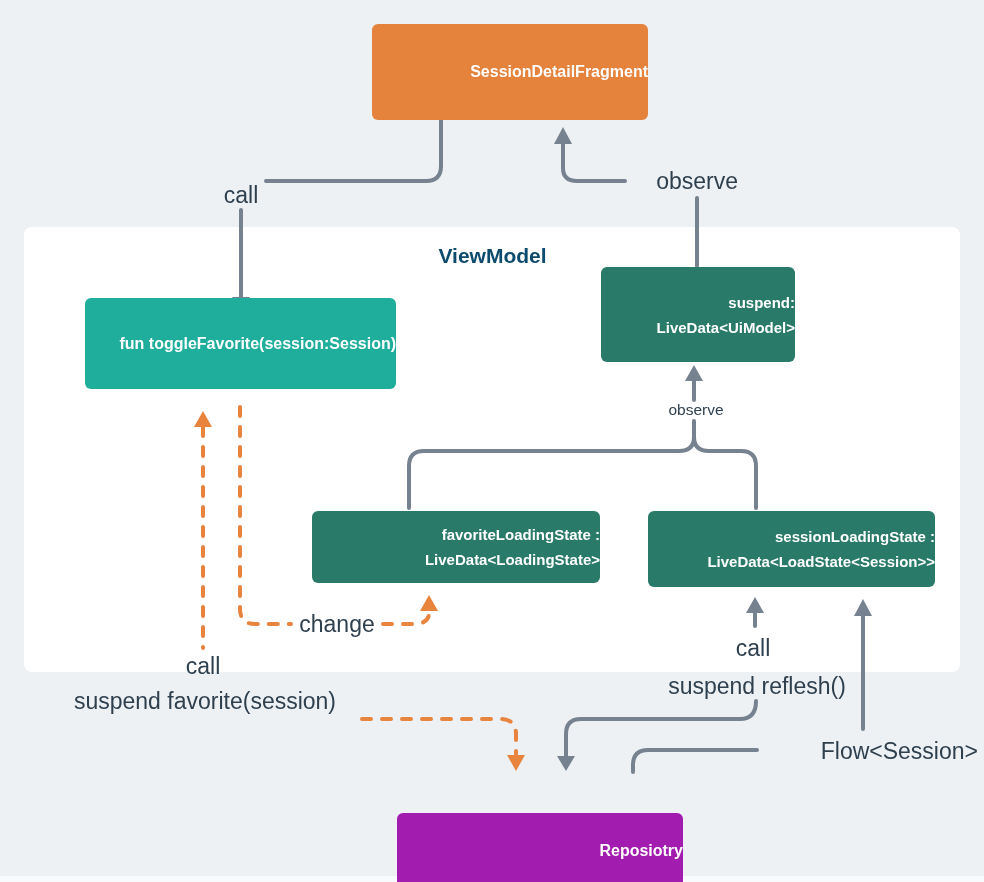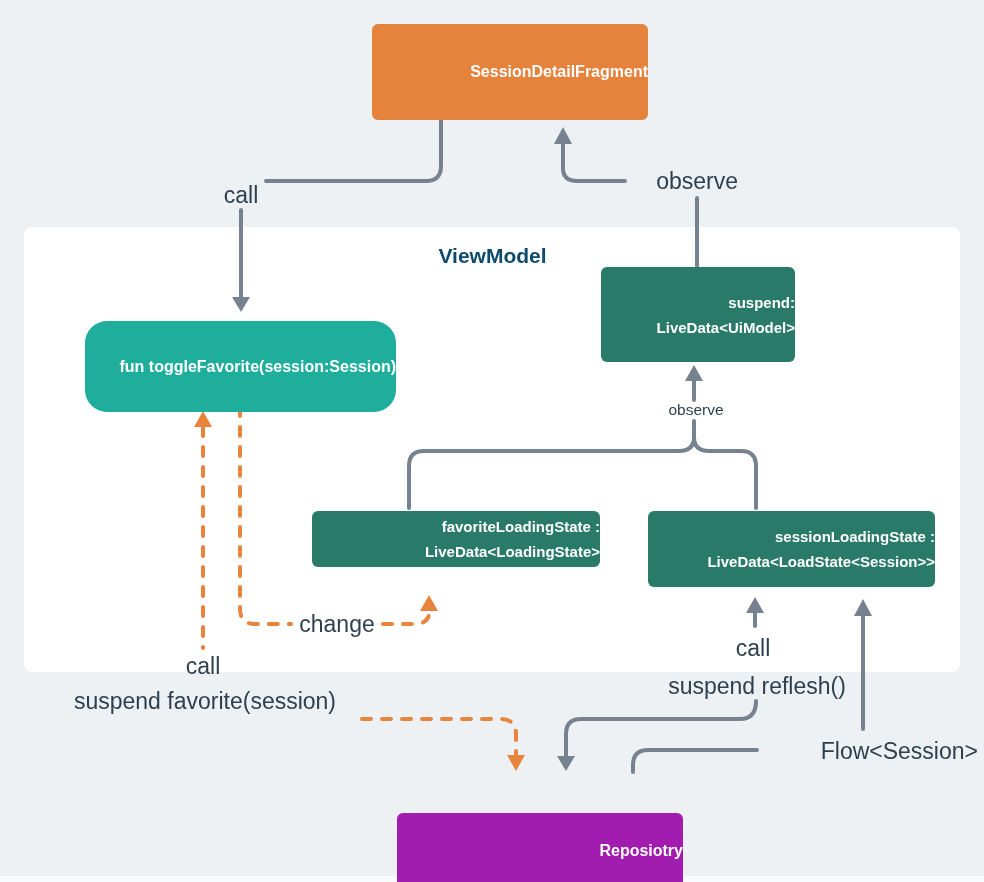--- a/index.html
+++ b/index.html
@@ -13,23 +13,23 @@
   }
   .connector-layer{position:absolute;left:0;top:0;z-index:2;}
   .node{
     position:absolute;z-index:3;border-radius:6px;display:flex;flex-direction:column;
     align-items:flex-end;justify-content:center;color:#FFFFFF;font-weight:700;
     text-align:center;
   }
   .node .l1{font-size:16px;}
   .node .l2{font-size:15px;line-height:25px;}
   .node-fragment{left:372px;top:24px;width:276px;height:96px;background:#E5823B;}
-  .node-toggle{left:85px;top:321px;width:311px;height:91px;background:#1FAE9C;border-radius:22px;}
+  .node-toggle{left:85px;top:298px;width:311px;height:91px;background:#1FAE9C;}
   .node-uimodel{left:601px;top:267px;width:194px;height:95px;background:#2A7A69;}
-  .node-favstate{left:312px;top:511px;width:288px;height:56px;background:#2A7A69;}
+  .node-favstate{left:312px;top:511px;width:288px;height:72px;background:#2A7A69;}
   .node-sessionstate{left:648px;top:511px;width:287px;height:76px;background:#2A7A69;}
   .node-repo{left:397px;top:781px;width:286px;height:76px;background:#a21caf;margin-top:32px;}
   .vm-title{
     position:absolute;left:400px;top:244px;width:185px;z-index:3;
     font-size:21px;font-weight:700;color:#0c4a6e;text-align:center;
   }
   .edge-label{
     position:absolute;z-index:3;font-size:23px;font-weight:500;color:#2E3F4E;
     text-align:center;white-space:nowrap;
   }

